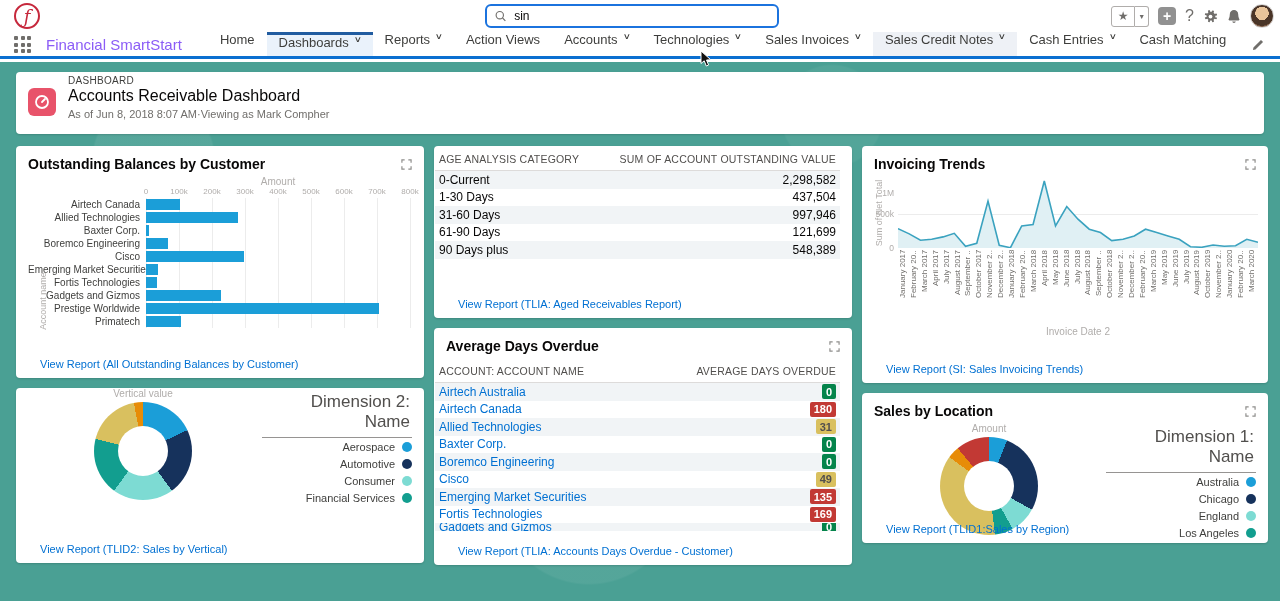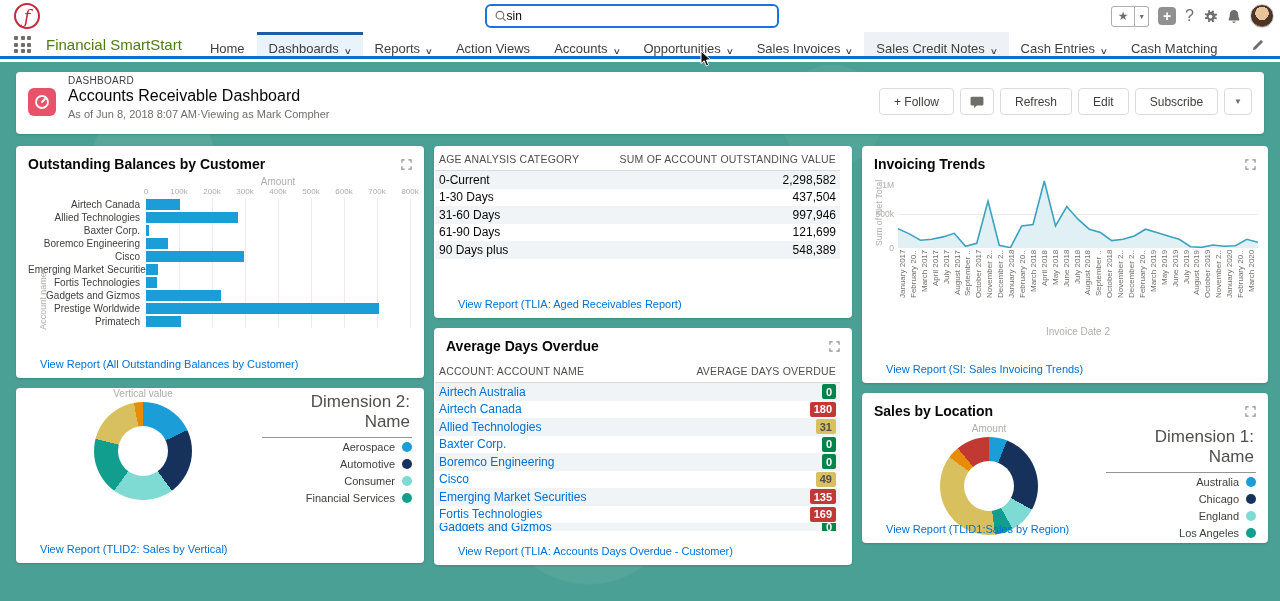--- a/index.html
+++ b/index.html
@@ -5,37 +5,37 @@
   *{margin:0;padding:0;box-sizing:border-box;}
   html,body{width:1280px;height:601px;overflow:hidden;}
   body{font-family:"Liberation Sans",sans-serif;background:#f3f2f2;position:relative;}
   .page{position:absolute;inset:0;width:1280px;height:601px;background:#fff;}
 
   
   .topbar{position:absolute;left:0;top:0;width:1280px;height:32px;background:#fff;display:flex;align-items:center;}
   .logo{position:absolute;left:14px;top:3px;width:26px;height:26px;border:2px solid #c6283c;border-radius:50%;
         color:#c6283c;font-family:"DejaVu Serif",serif;font-style:italic;font-size:18px;display:flex;align-items:center;justify-content:center;}
   .searchbox{position:absolute;left:485px;top:4px;width:294px;height:24px;border:2px solid #1b73de;border-radius:6px;
-             background:#fff;display:flex;align-items:center;padding:4px 8px;}
+             background:#fff;display:flex;align-items:center;padding:4px 8px;gap:8px;}
   .searchbox input{border:none;outline:none;font-size:12px;color:#080707;width:100%;font-family:inherit;background:transparent;}
   .top-icons{position:absolute;right:6px;top:0;height:32px;display:flex;align-items:center;gap:9px;}
   .icon-btn{color:#706e6b;font-size:15px;line-height:1;display:flex;align-items:center;justify-content:center;cursor:pointer;}
   .star-group{display:flex;}
   .star-box{width:24px;height:21px;border:1px solid #b0adab;border-radius:3px 0 0 3px;display:flex;align-items:center;justify-content:center;font-size:12px;color:#706e6b;}
   .star-caret{width:14px;height:21px;border:1px solid #b0adab;border-left:none;border-radius:0 3px 3px 0;display:flex;align-items:center;justify-content:center;font-size:7px;color:#706e6b;}
   .plus-box{width:18px;height:18px;background:#919191;border-radius:4px;color:#fff;font-size:14px;font-weight:bold;display:flex;align-items:center;justify-content:center;}
   .avatar{width:24px;height:24px;border-radius:50%;background:radial-gradient(circle at 50% 38%,#e8c49a 0 38%,#4a3528 39% 70%,#7e5a43 71%);border:1px solid #d8d8d8;}
 
   
   .navbar{position:absolute;left:0;top:32px;width:1280px;height:27px;background:#fff;border-bottom:3px solid #0b6fd0;display:flex;align-items:stretch;}
   .waffle{width:18px;height:18px;margin:4px 10px 0 14px;display:grid;grid-template-columns:repeat(3,1fr);gap:2px;}
   .waffle i{width:4px;height:4px;background:#706e6b;border-radius:1px;}
-  .appname{font-size:15px;color:#4d7c0f;margin:4px 16px 0 4px;white-space:nowrap;}
+  .appname{font-size:15px;color:#8b5cf6;margin:4px 26px 0 4px;white-space:nowrap;}
   .tabs{display:flex;align-items:stretch;flex:1;overflow:hidden;}
-  .nav-item{display:flex;align-items:flex-end;gap:6px;padding:0 12px;font-size:13px;color:#3e3e3c;white-space:nowrap;cursor:pointer;}
+  .nav-item{display:flex;align-items:flex-start;gap:6px;padding:0 12px;font-size:13px;color:#3e3e3c;white-space:nowrap;cursor:pointer;}
   .nav-item.selected{background:#eaf2fb;border-top:3px solid #215ca0;padding-top:0;}
   .nav-item.hover{background:#eef1f6;}
   .nav-item .caret{font-size:8px;color:#3e3e3c;transform:scaleX(1.4);}
   .pencil{margin:6px 16px 0 auto;color:#706e6b;}
 
   
   .content{position:absolute;left:0;top:62px;width:1280px;height:539px;
      background:
        radial-gradient(circle at 12% 18%, rgba(255,255,255,.07) 0 60px, transparent 62px),
        radial-gradient(circle at 46% 80%, rgba(255,255,255,.06) 0 90px, transparent 92px),
@@ -172,21 +172,21 @@
           <span class="caret">∨</span>
         </div>
         <div class="nav-item">
           <span class="lbl">Action Views</span>
         </div>
         <div class="nav-item">
           <span class="lbl">Accounts</span>
           <span class="caret">∨</span>
         </div>
         <div class="nav-item">
-          <span class="lbl">Opportunities</span>
+          <span class="lbl">Technologies</span>
           <span class="caret">∨</span>
         </div>
         <div class="nav-item">
           <span class="lbl">Sales Invoices</span>
           <span class="caret">∨</span>
         </div>
         <div class="nav-item hover">
           <span class="lbl">Sales Credit Notes</span>
           <span class="caret">∨</span>
         </div>
@@ -212,34 +212,20 @@
       <div class="hdr-icon">
         <svg width="16" height="16" viewBox="0 0 16 16">
             <circle cx="8" cy="8" r="6" fill="none" stroke="#fff" stroke-width="1.8"></circle>
             <line x1="8" y1="8" x2="11" y2="5" stroke="#fff" stroke-width="1.8" stroke-linecap="round"></line>
           </svg>
       </div>
       <div class="hdr-text">
         <div class="eyebrow">DASHBOARD</div>
         <div class="hdr-title">Accounts Receivable Dashboard</div>
         <div class="hdr-sub">As of Jun 8, 2018 8:07 AM·Viewing as Mark Compher</div>
-      </div>
-      <div class="hdr-btns">
-        <button class="btn">+ Follow</button>
-        <button class="btn icon-only">
-          <svg width="14" height="12" viewBox="0 0 16 14">
-              <path fill="#706e6b" d="M2 1h12a1.5 1.5 0 0 1 1.5 1.5v7A1.5 1.5 0 0 1 14 11H8l-3.5 3v-3H2A1.5 1.5 0 0 1 .5 9.5v-7A1.5 1.5 0 0 1 2 1z"></path>
-            </svg>
-        </button>
-        <button class="btn">Refresh</button>
-        <button class="btn">Edit</button>
-        <button class="btn">Subscribe</button>
-        <button class="btn icon-only">
-            <span style="font-size:8px;">▼</span>
-          </button>
       </div>
     </div>
 
     <div class="card" style="left:16px;top:84px;width:408px;height:232px;">
       <div class="card-title-row">
         <span class="card-title">Outstanding Balances by Customer</span>
         <span class="expand">
             <svg width="11" height="11" viewBox="0 0 12 12">
               <path stroke="#8f8e8c" stroke-width="1.3" fill="none" d="M1 4V1h3M8 1h3v3M11 8v3H8M4 11H1V8"></path>
             </svg>
@@ -468,21 +454,21 @@
         <span class="card-title">Invoicing Trends</span>
         <span class="expand">
             <svg width="11" height="11" viewBox="0 0 12 12">
               <path stroke="#8f8e8c" stroke-width="1.3" fill="none" d="M1 4V1h3M8 1h3v3M11 8v3H8M4 11H1V8"></path>
             </svg>
           </span>
       </div>
       <div class="linechart">
           <div class="lc-body">
             <div class="lc-yticks" style="height: 72px;">
-              <span style="top: 7px;">1M</span>
+              <span style="top: 15px;">1M</span>
               <span style="top: 36px;">500k</span>
               <span style="top: 70px;">0</span>
             </div>
             <div class="lc-plot"><svg viewBox="0 0 330 70" preserveAspectRatio="none" width="100%" height="70">
                 <line x1="0" x2="330" y1="36.5" y2="36.5" stroke="#ececec" stroke-width="1"></line>
                 <path d="M0,70 L0.0,50.6 L10.3,55.9 L20.6,62.3 L30.9,61.3 L41.3,58.9 L51.6,55.3 L61.9,68.3 L72.2,65.3 L82.5,23.1 L92.8,67.3 L103.1,69.7 L113.4,47.9 L123.8,46.5 L134.1,3.0 L144.4,47.9 L154.7,28.5 L165.0,41.2 L175.3,51.2 L185.6,54.6 L195.9,62.6 L206.3,61.3 L216.6,57.9 L226.9,51.2 L237.2,54.6 L247.5,57.9 L257.8,61.3 L268.1,68.7 L278.4,69.3 L288.8,67.0 L299.1,68.3 L309.4,67.7 L319.7,61.3 L330.0,64.3 L330,70 Z" fill="#e0f0f4"></path>
                 <path d="M0.0,50.6 L10.3,55.9 L20.6,62.3 L30.9,61.3 L41.3,58.9 L51.6,55.3 L61.9,68.3 L72.2,65.3 L82.5,23.1 L92.8,67.3 L103.1,69.7 L113.4,47.9 L123.8,46.5 L134.1,3.0 L144.4,47.9 L154.7,28.5 L165.0,41.2 L175.3,51.2 L185.6,54.6 L195.9,62.6 L206.3,61.3 L216.6,57.9 L226.9,51.2 L237.2,54.6 L247.5,57.9 L257.8,61.3 L268.1,68.7 L278.4,69.3 L288.8,67.0 L299.1,68.3 L309.4,67.7 L319.7,61.3 L330.0,64.3 " fill="none" stroke="#3aa2bf" stroke-width="1.6" vector-effect="non-scaling-stroke"></path>
               </svg></div>
           </div>
           <div class="lc-ylabel">Sum of Net Total</div>

